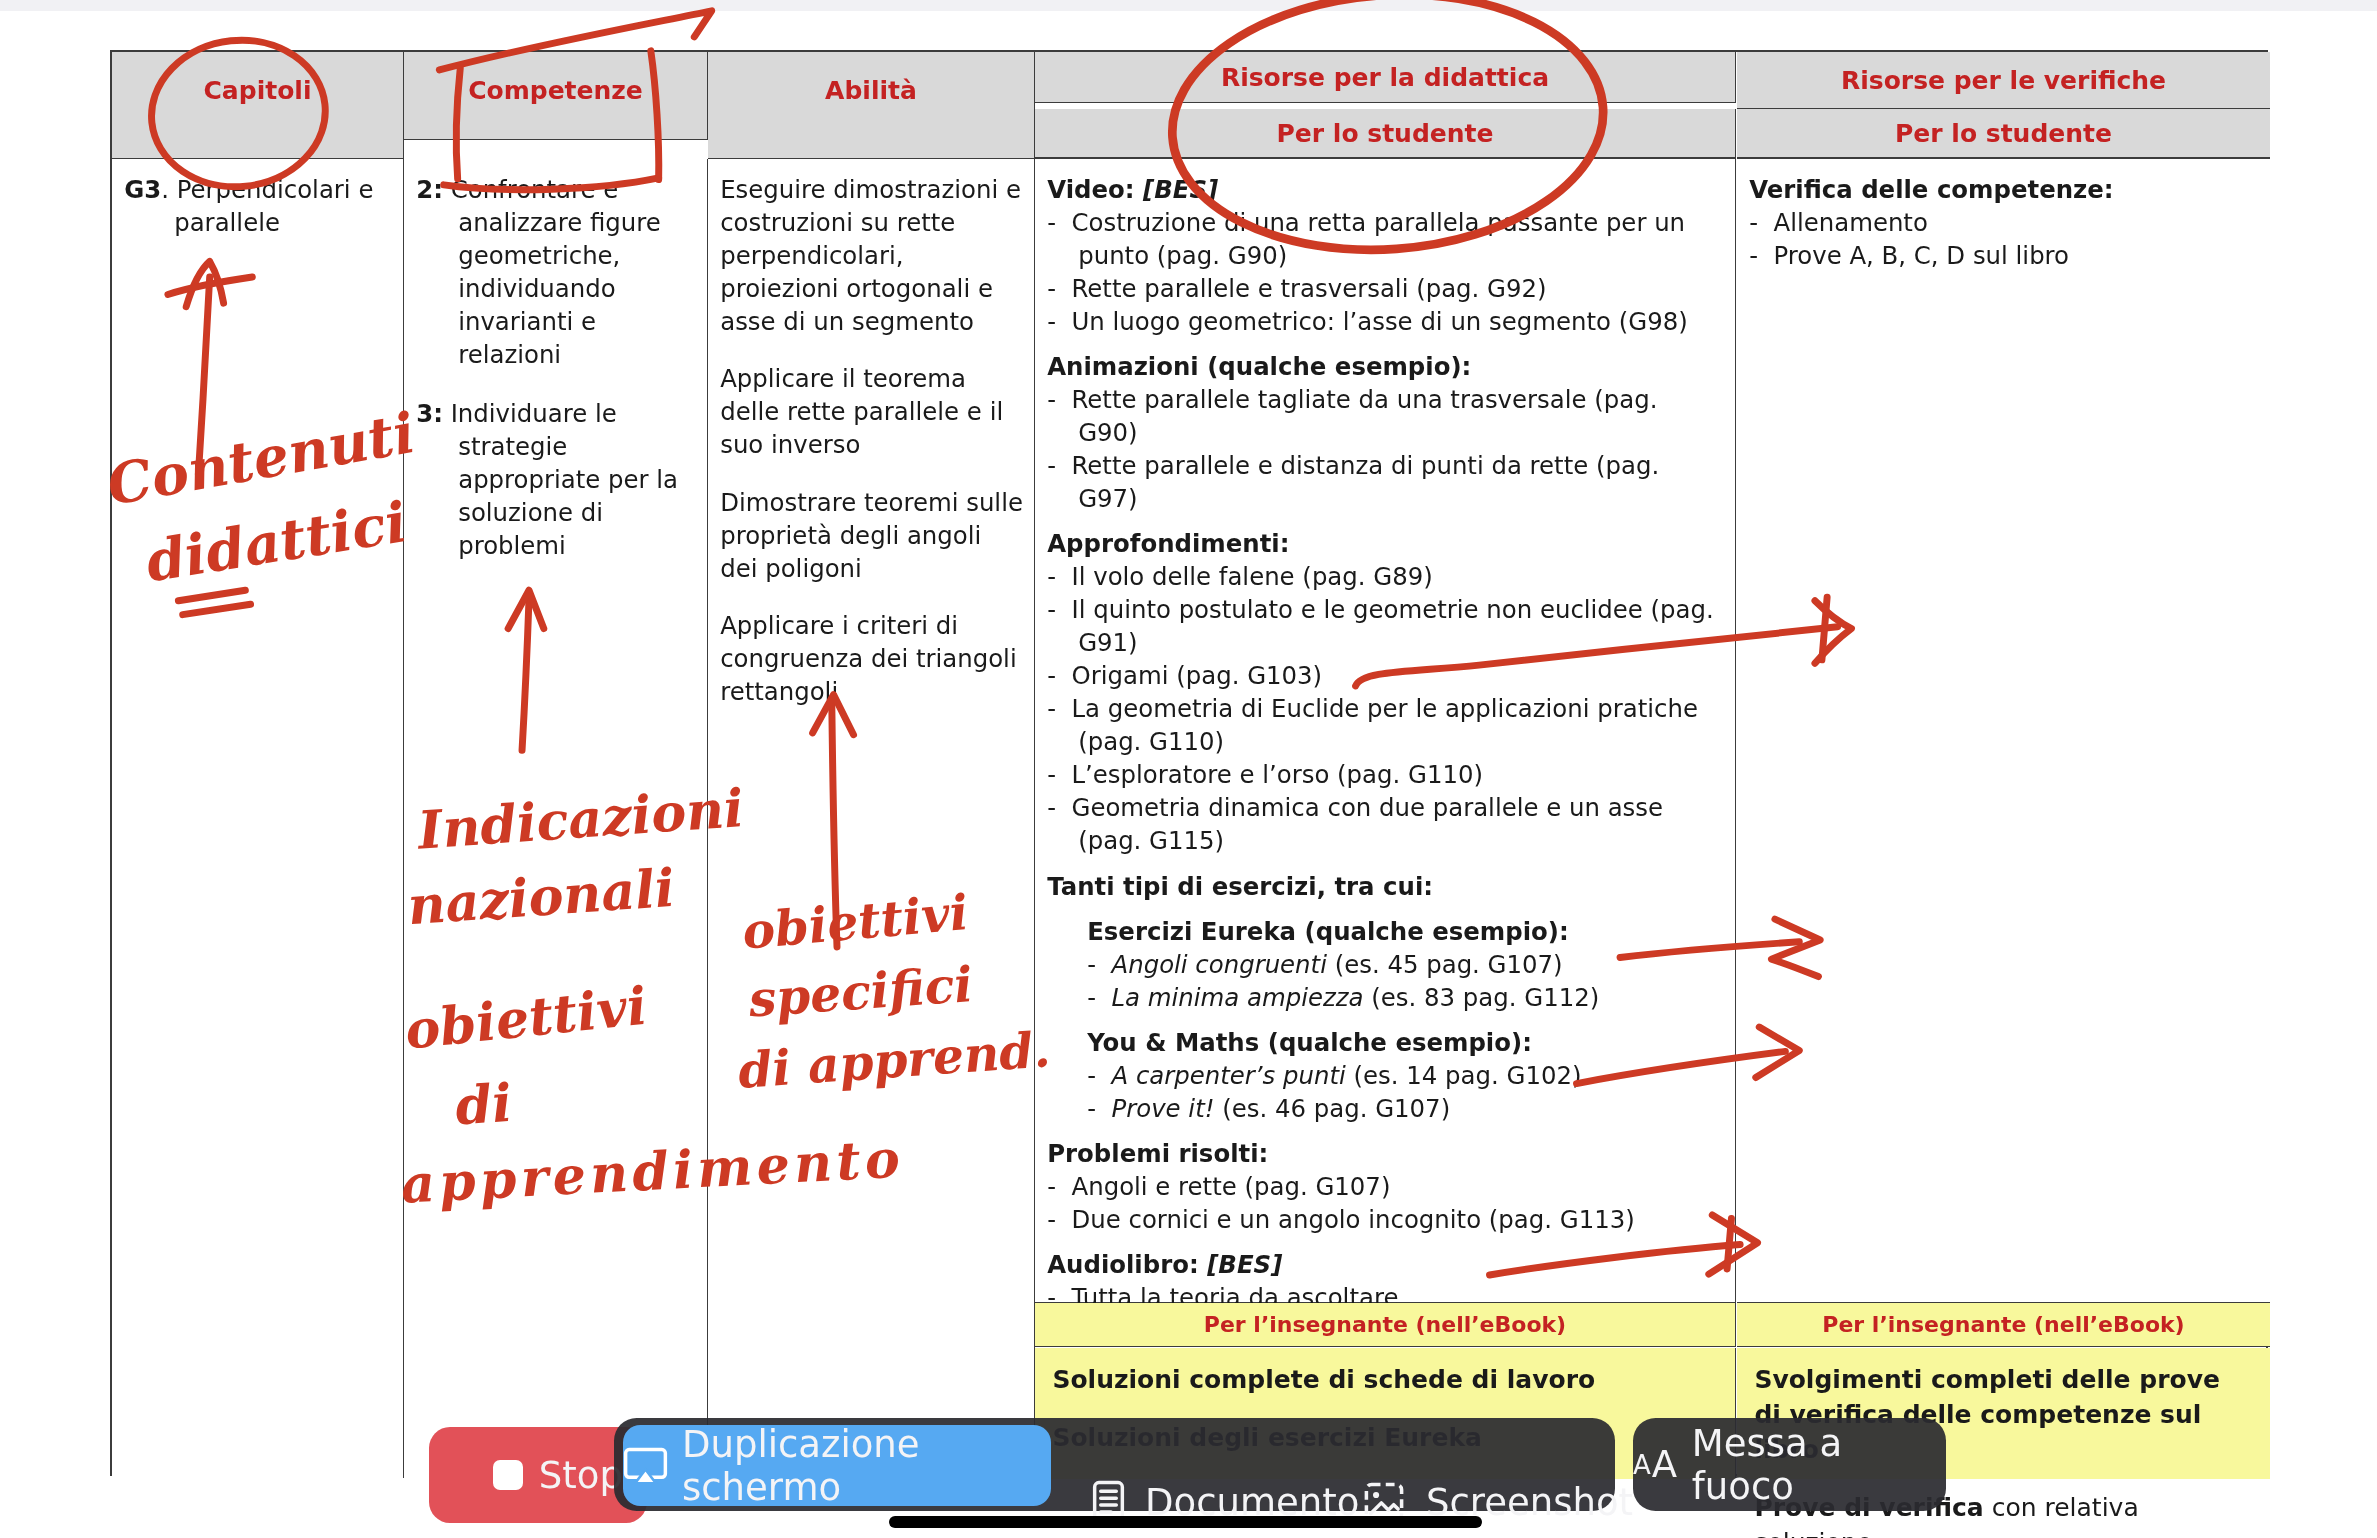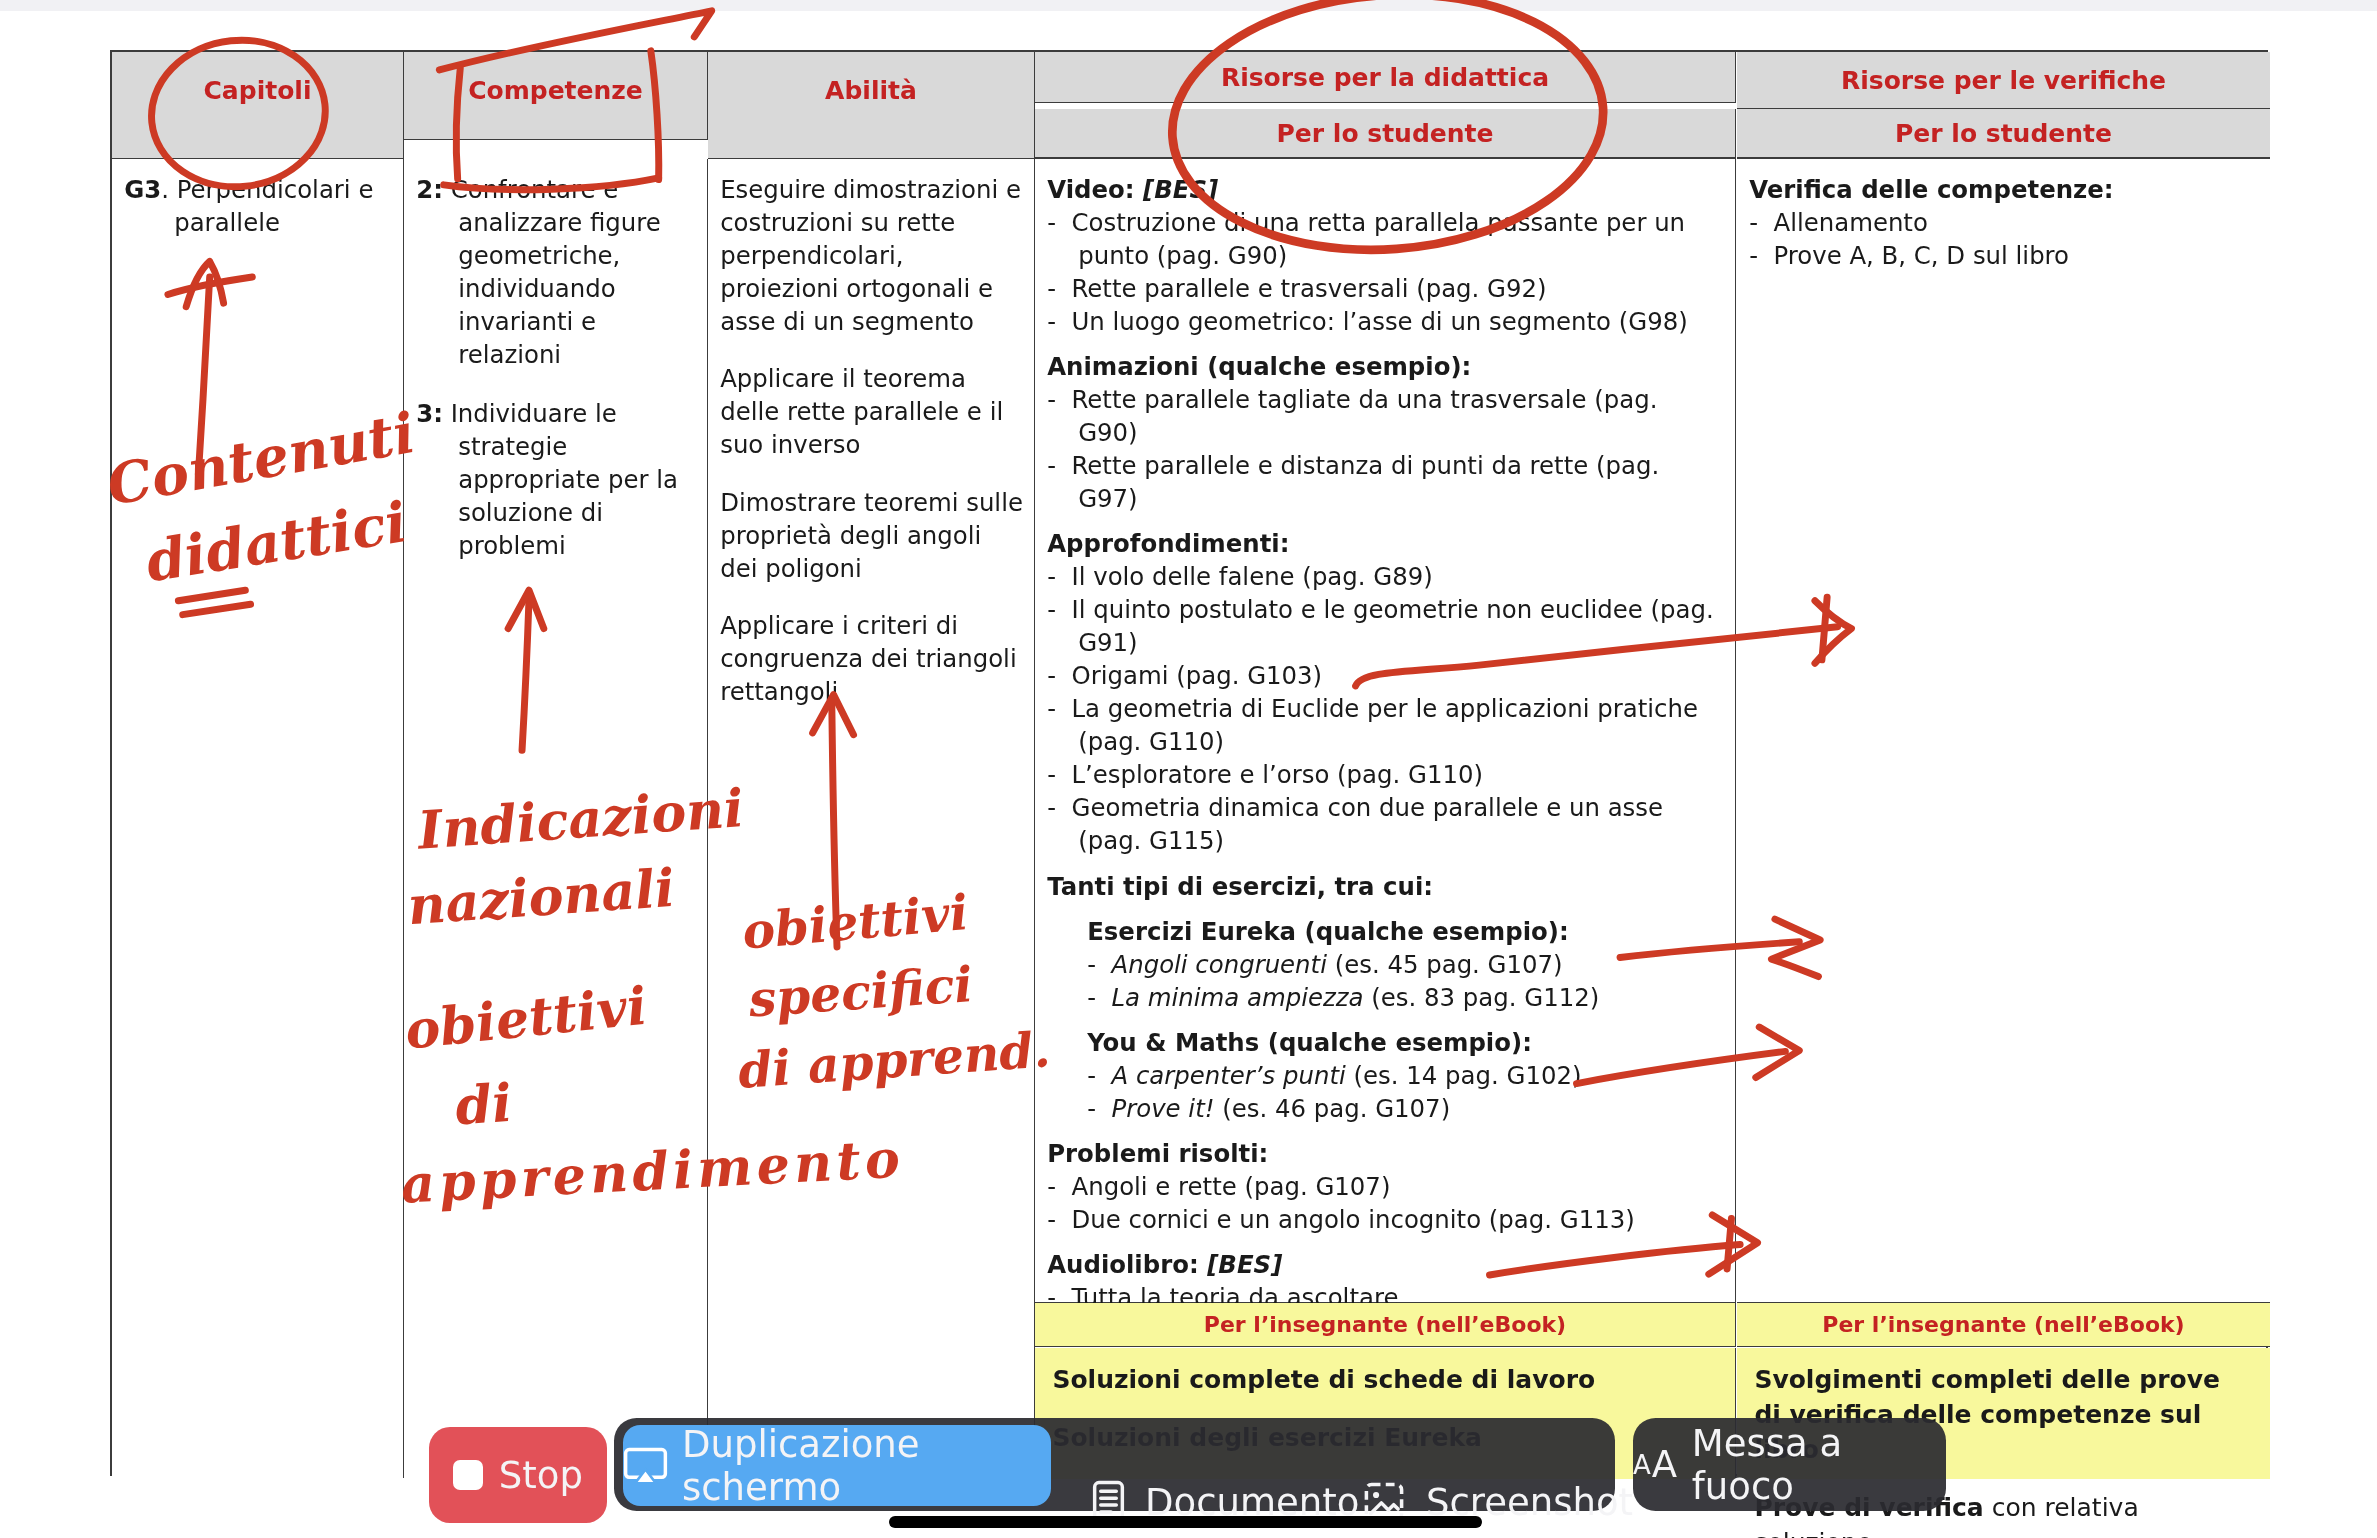--- a/index.html
+++ b/index.html
@@ -36,21 +36,21 @@
   #annotations path,#annotations ellipse{stroke:var(--marker-ink,#cd3a24);fill:none;
       stroke-width:8;stroke-linecap:round;stroke-linejoin:round;}
   #annotations .thick{stroke-width:10;}
   #annotations text{fill:var(--marker-ink,#cd3a24);font-family:"DejaVu Serif",serif;
       font-style:italic;font-weight:bold;}
 
   
   .tb{position:absolute;z-index:10;display:flex;align-items:center;justify-content:center;
       color:#f4f4f6;font-size:37px;}
   #stop-button{left:429px;top:1427px;width:178px;height:96px;border-radius:21px;
-      background:var(--stop-red,#e25158);gap:15.7px;}
+      background:var(--stop-red,#e25158);gap:15.7px;padding-left:40px;}
   #stop-square{width:30px;height:30px;border-radius:7px;background:#fff;}
   #dark-bar-1{left:614px;top:1418px;width:1001px;height:93px;border-radius:22.6px;
       background:var(--toolbar-dark,rgba(43,43,48,0.93));justify-content:flex-start;}
   #mirror-button{left:623px;top:1425px;width:428px;height:81px;border-radius:17.4px;
       background:var(--mirror-blue,#56a9f2);gap:14px;}
   .tb-item{position:absolute;z-index:11;display:flex;align-items:center;gap:20px;
       color:#f4f4f6;font-size:37px;margin-top:40px;}
   #documento-item{left:1092px;top:1440px;}
   #screenshot-item{left:1362px;top:1440px;}
   #dark-bar-2{left:1633px;top:1418px;width:313px;height:93px;border-radius:22.6px;

